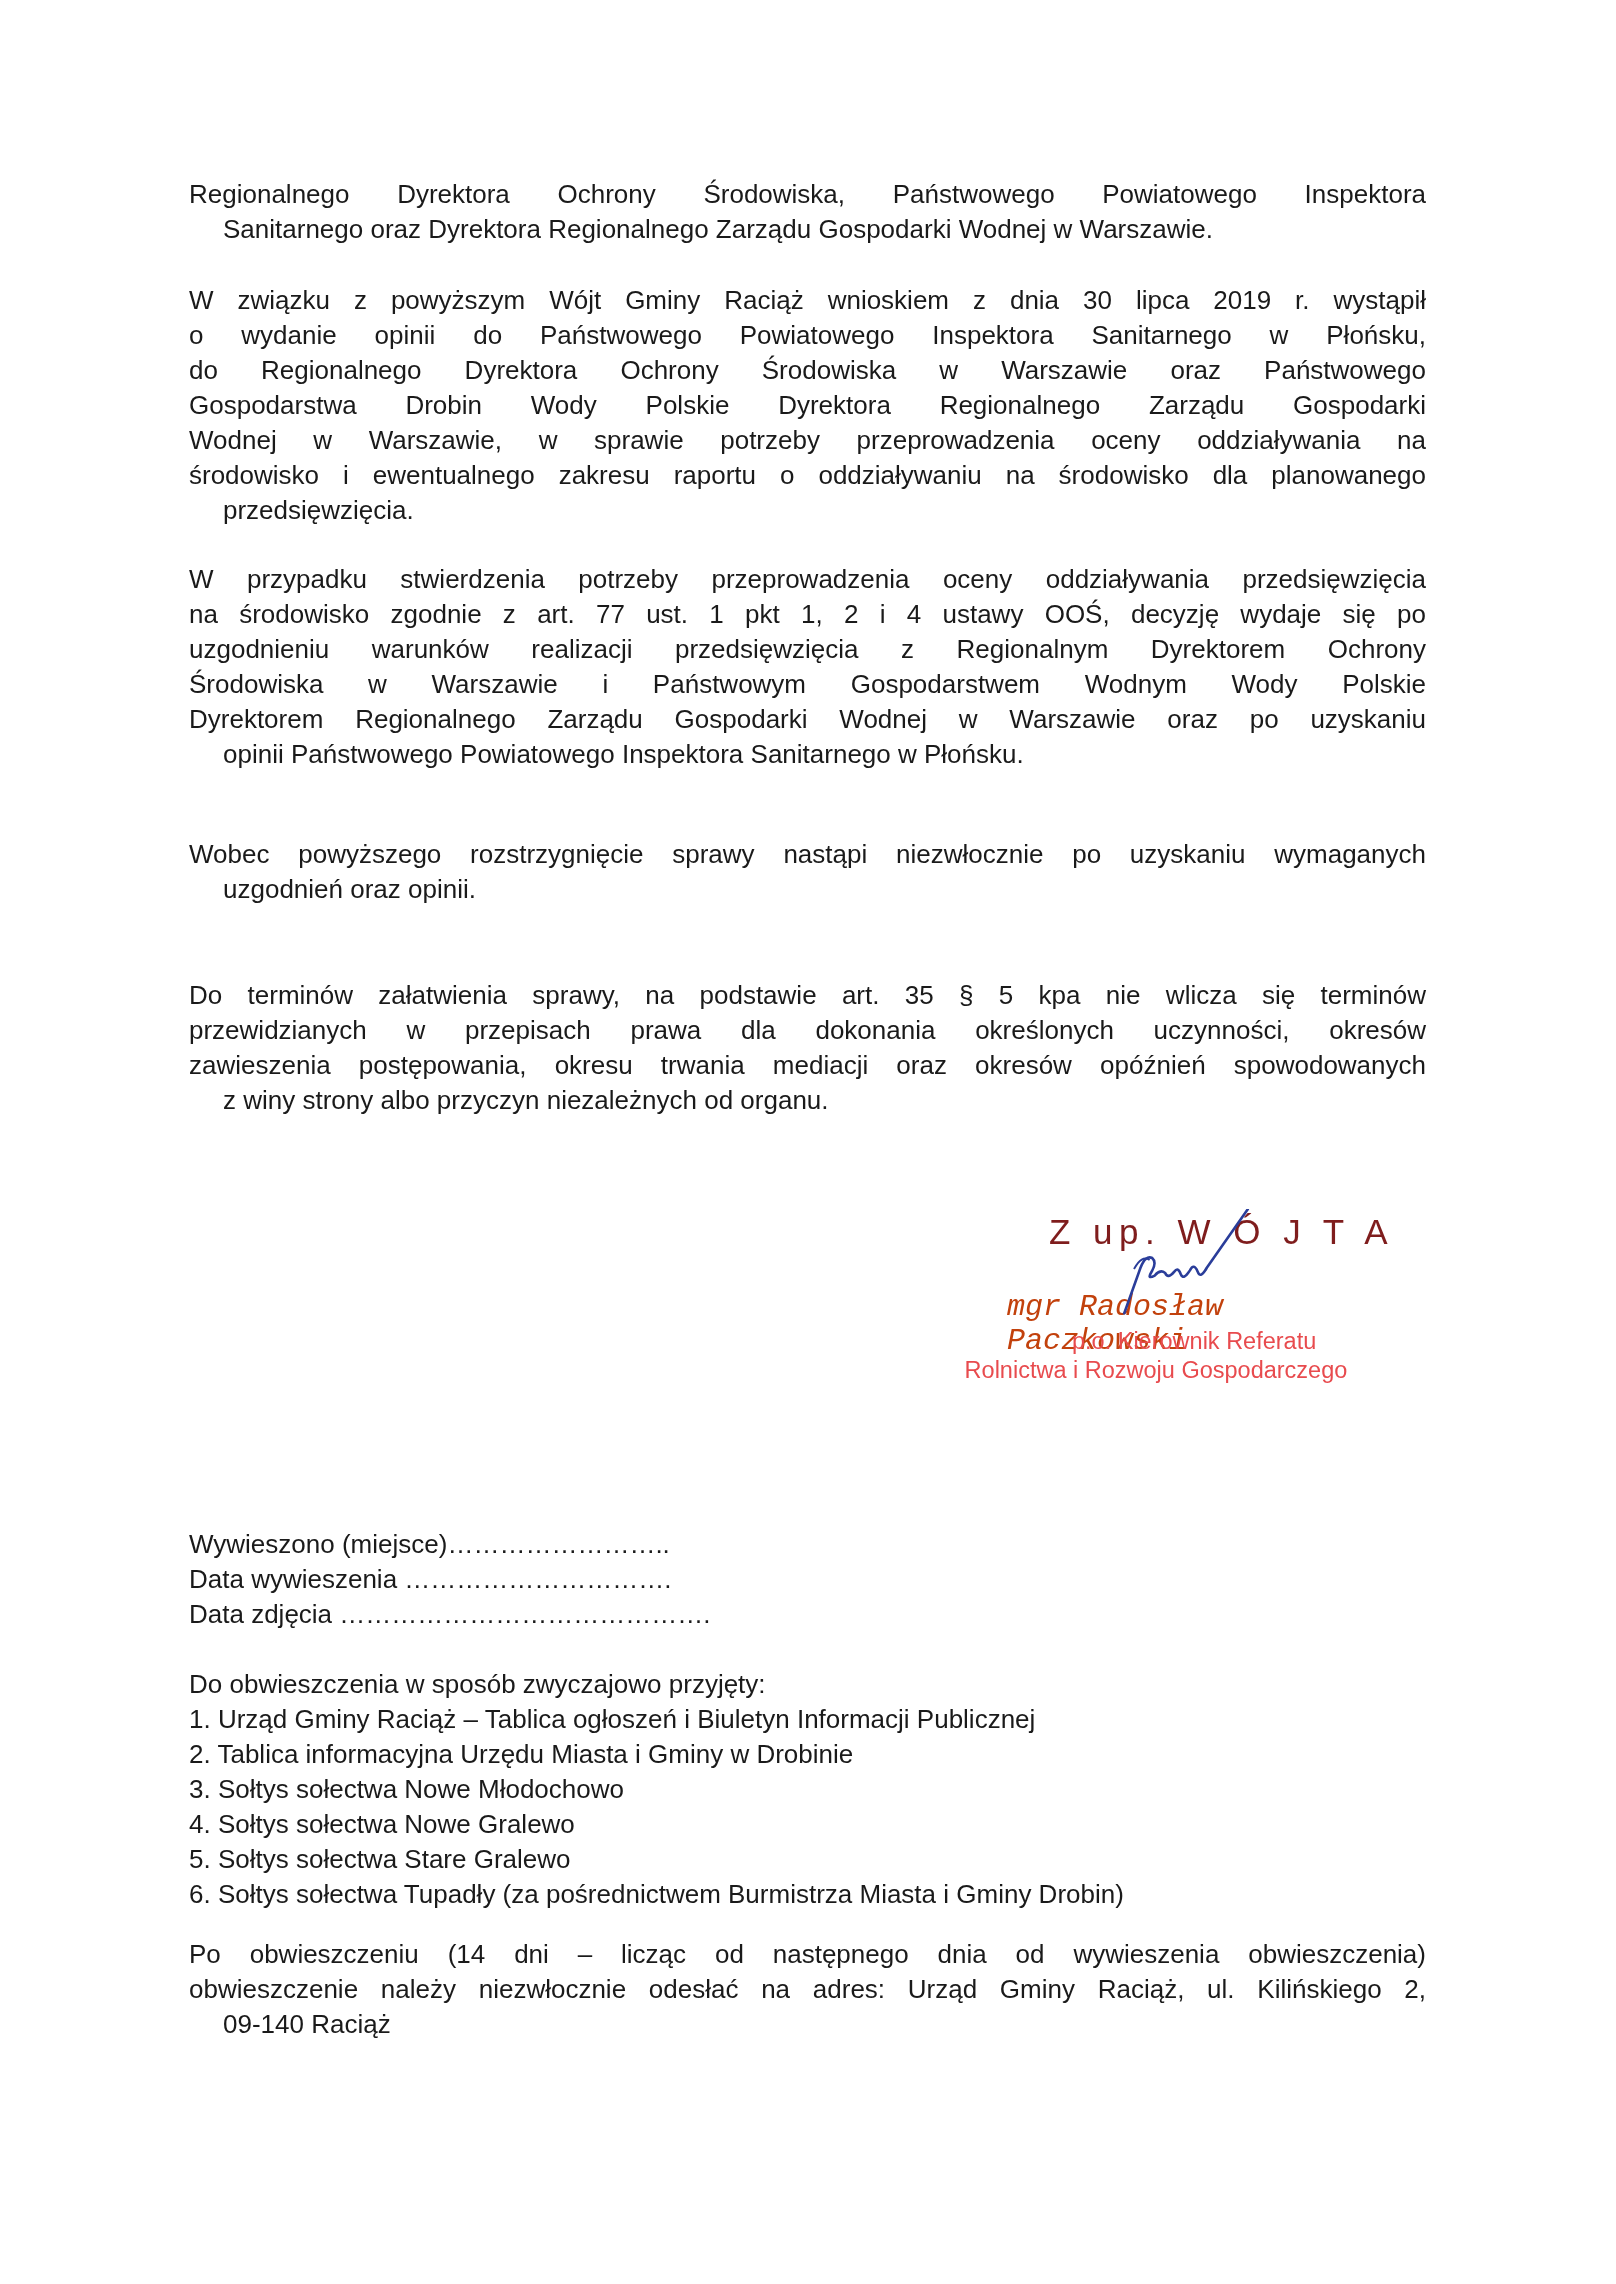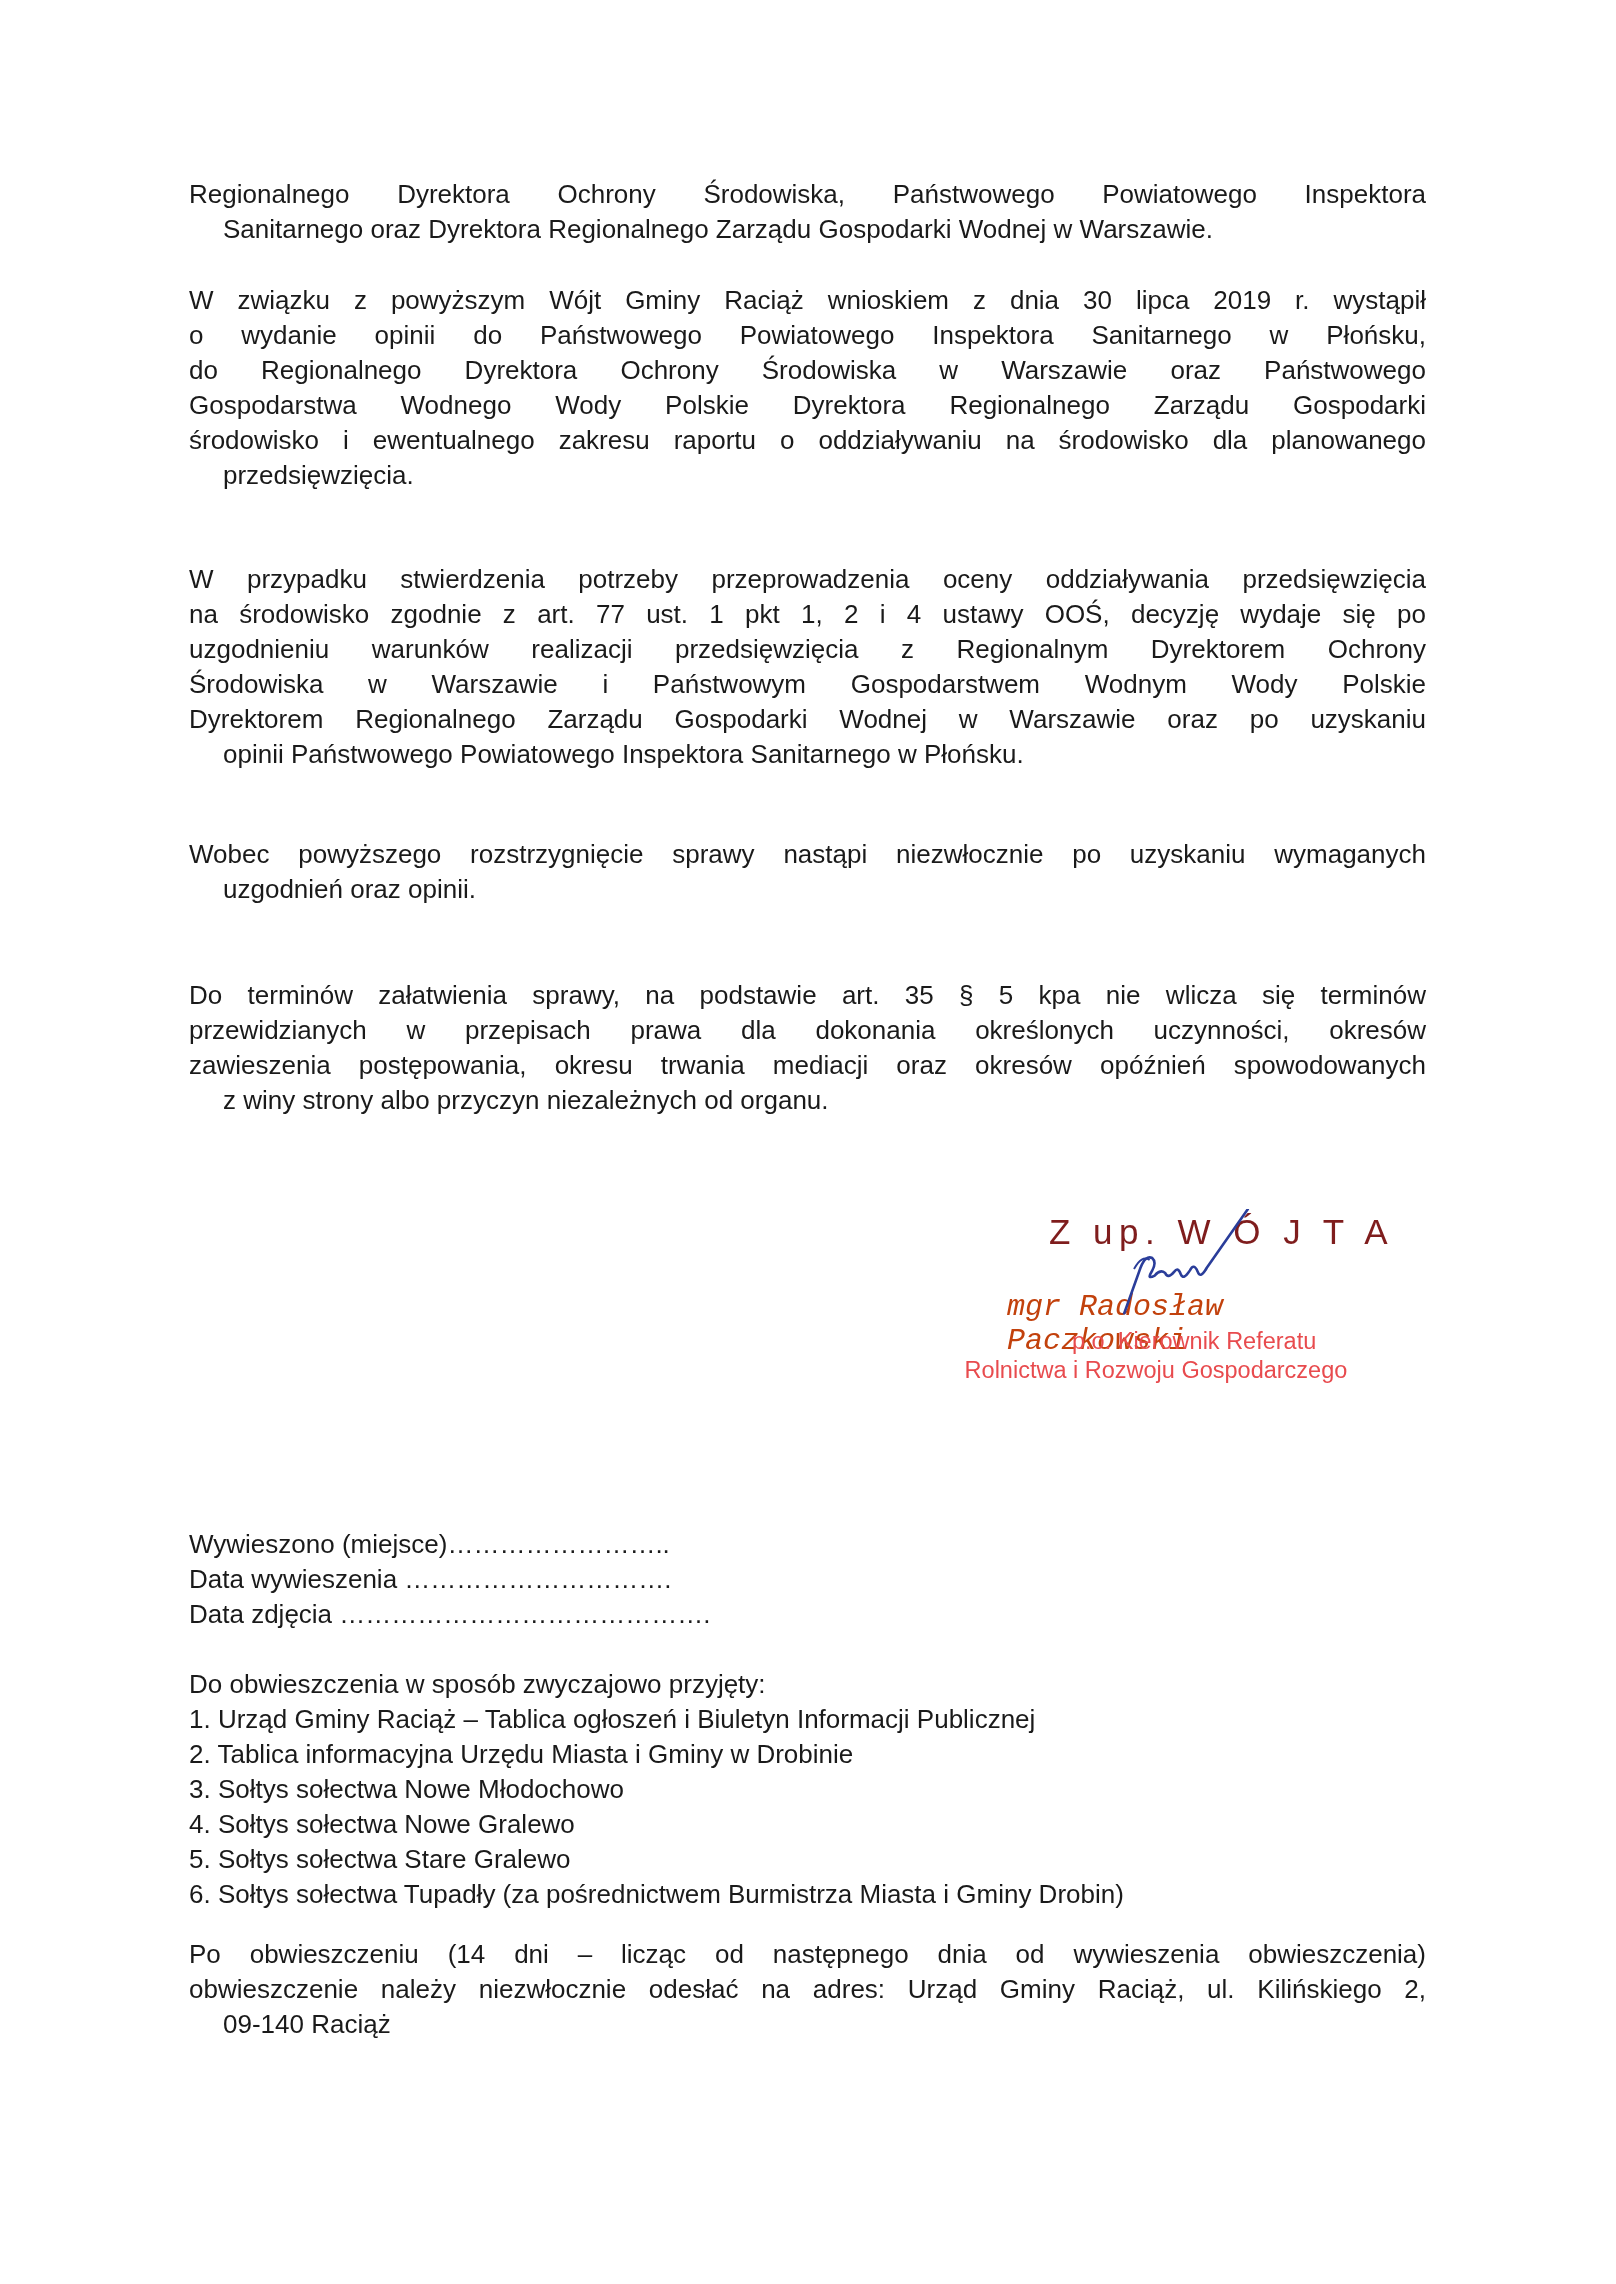--- a/index.html
+++ b/index.html
@@ -26,21 +26,22 @@
 
   <p class="para" style="top:177px">
     <span class="justline">Regionalnego Dyrektora Ochrony Środowiska, Państwowego Powiatowego Inspektora</span>
     <span class="line">Sanitarnego oraz Dyrektora Regionalnego Zarządu Gospodarki Wodnej w Warszawie.</span>
   </p>
 
   <p class="para" style="top:283px">
     <span class="justline">W związku z powyższym Wójt Gminy Raciąż wnioskiem z dnia 30 lipca 2019 r. wystąpił</span>
     <span class="justline">o wydanie opinii do Państwowego Powiatowego Inspektora Sanitarnego w Płońsku,</span>
     <span class="justline">do Regionalnego Dyrektora Ochrony Środowiska w Warszawie oraz Państwowego</span>
-    <span class="justline">Gospodarstwa Wodnego Wody Polskie Dyrektora Regionalnego Zarządu Gospodarki</span>
+    <span class="justline">Gospodarstwa Drobin Wody Polskie Dyrektora Regionalnego Zarządu Gospodarki</span>
+    <span class="justline">Wodnej w Warszawie, w sprawie potrzeby przeprowadzenia oceny oddziaływania na</span>
     <span class="justline">środowisko i ewentualnego zakresu raportu o oddziaływaniu na środowisko dla planowanego</span>
     <span class="line">przedsięwzięcia.</span>
   </p>
 
   <p class="para" style="top:562px">
     <span class="justline">W przypadku stwierdzenia potrzeby przeprowadzenia oceny oddziaływania przedsięwzięcia</span>
     <span class="justline">na środowisko zgodnie z art. 77 ust. 1 pkt 1, 2 i 4 ustawy OOŚ, decyzję wydaje się po</span>
     <span class="justline">uzgodnieniu warunków realizacji przedsięwzięcia z Regionalnym Dyrektorem Ochrony</span>
     <span class="justline">Środowiska w Warszawie i Państwowym Gospodarstwem Wodnym Wody Polskie</span>
     <span class="justline">Dyrektorem Regionalnego Zarządu Gospodarki Wodnej w Warszawie oraz po uzyskaniu</span>

